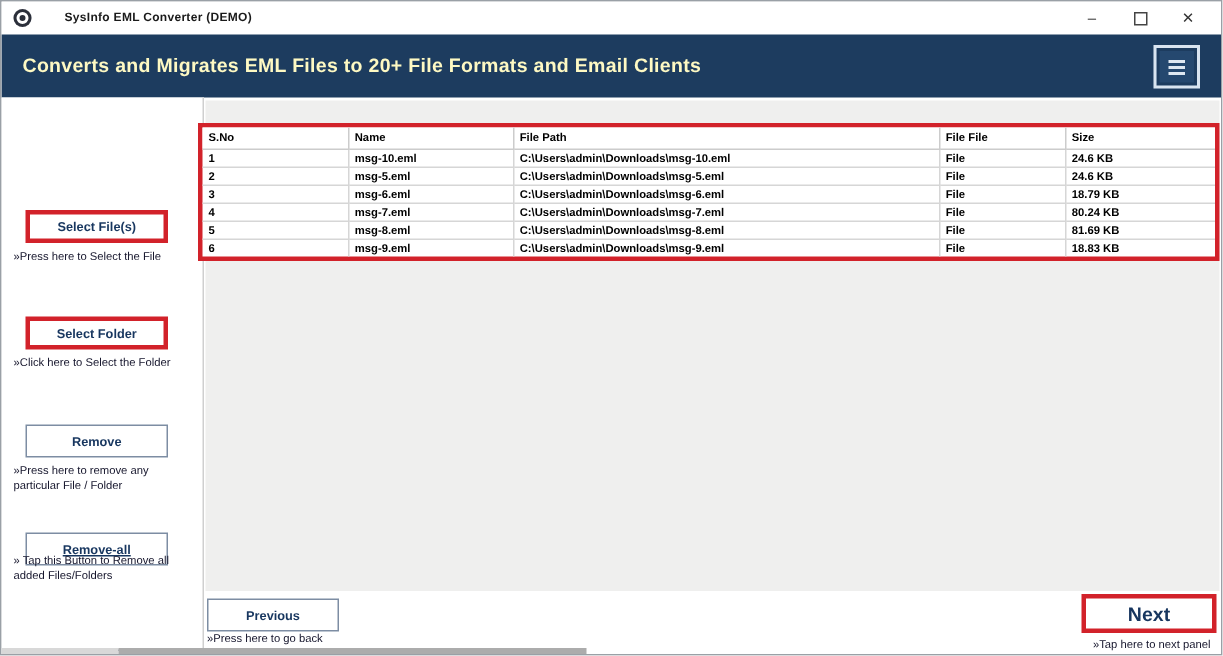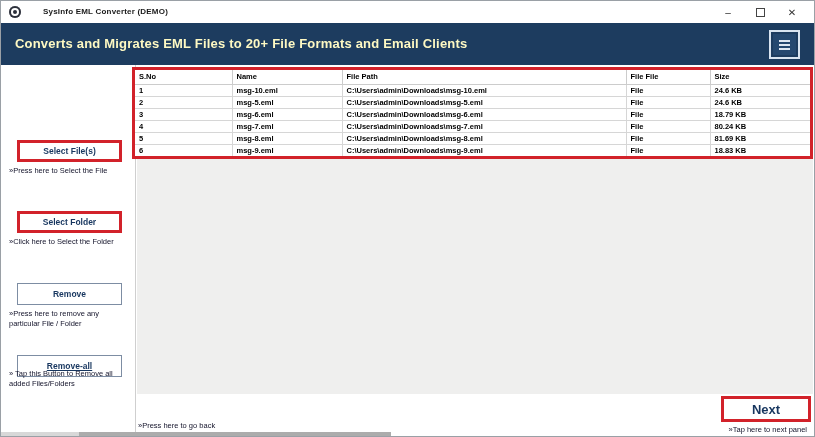--- a/index.html
+++ b/index.html
@@ -44,42 +44,42 @@
   }
   .hamburger { display:flex; flex-direction:column; gap:2px; }
   .hamburger i { display:block; width:11px; height:2px; background:#dfe8f2; }
 
   
   .sidebar {
     position:absolute; top:64px; left:0; width:135px; bottom:0; background:#ffffff;
     border-right:1px solid #cfcfcf;
   }
   .side-btn {
-    position:absolute; left:16px; width:105px; height:22px; background:#ffffff;
+    position:absolute; left:16px; width:95px; height:22px; background:#ffffff;
     border:1px solid #7d8da3; color:#17365f; font-weight:bold; font-size:8.5px;
     display:flex; align-items:center; justify-content:center; cursor:default;
     font-family:"Liberation Sans", sans-serif;
   }
   .side-btn.hl { border:3px solid #d2222a; }
   .side-cap {
     position:absolute; left:8px; width:118px; font-size:7.5px; color:#14142b;
     line-height:1.3; font-weight:500;
   }
   .pos-b1 { top:75px; }  .pos-c1 { top:101px; }
   .pos-b2 { top:146px; } .pos-c2 { top:172px; }
   .pos-b3 { top:218px; } .pos-c3 { top:244px; }
   .pos-b4 { top:290px;text-decoration:underline; } .pos-c4 { top:304px; }
   .pos-b5 { top:368px; }
 
   
   .main-panel {
     position:absolute; left:136px; top:66px; width:676px; height:327px; background:#efefee;
   }
   .table-wrap {
-    position:absolute; left:131px; top:66px; width:681px;
+    position:absolute; left:131px; top:81px; width:681px;
     border:3px solid #d2222a; background:#ffffff;
   }
   table.files { width:100%; border-collapse:collapse; table-layout:fixed; }
   table.files th {
     text-align:left; font-size:7.5px; font-weight:bold; color:#000;
     height:14px; padding:1px 2px 1px 4px; border:1px solid #cccccc; border-top:none;
     background:#ffffff;
   }
   table.files td {
     font-size:7.5px; font-weight:bold; color:#000; height:11px; line-height:11px;
@@ -223,20 +223,21 @@
           <td>6</td>
           <td>msg-9.eml</td>
           <td>C:\Users\admin\Downloads\msg-9.eml</td>
           <td>File</td>
           <td>18.83 KB</td>
         </tr>
       </tbody>
     </table>
   </div>
 
+  <div class="prev-btn">Previous</div>
   <div class="prev-cap">»Press here to go back</div>
   <div class="next-btn">Next</div>
   <div class="next-cap">»Tap here to next panel</div>
 
   <div class="edge-a"></div>
   <div class="edge-b"></div>
 
 </div>
 
 </body></html>

